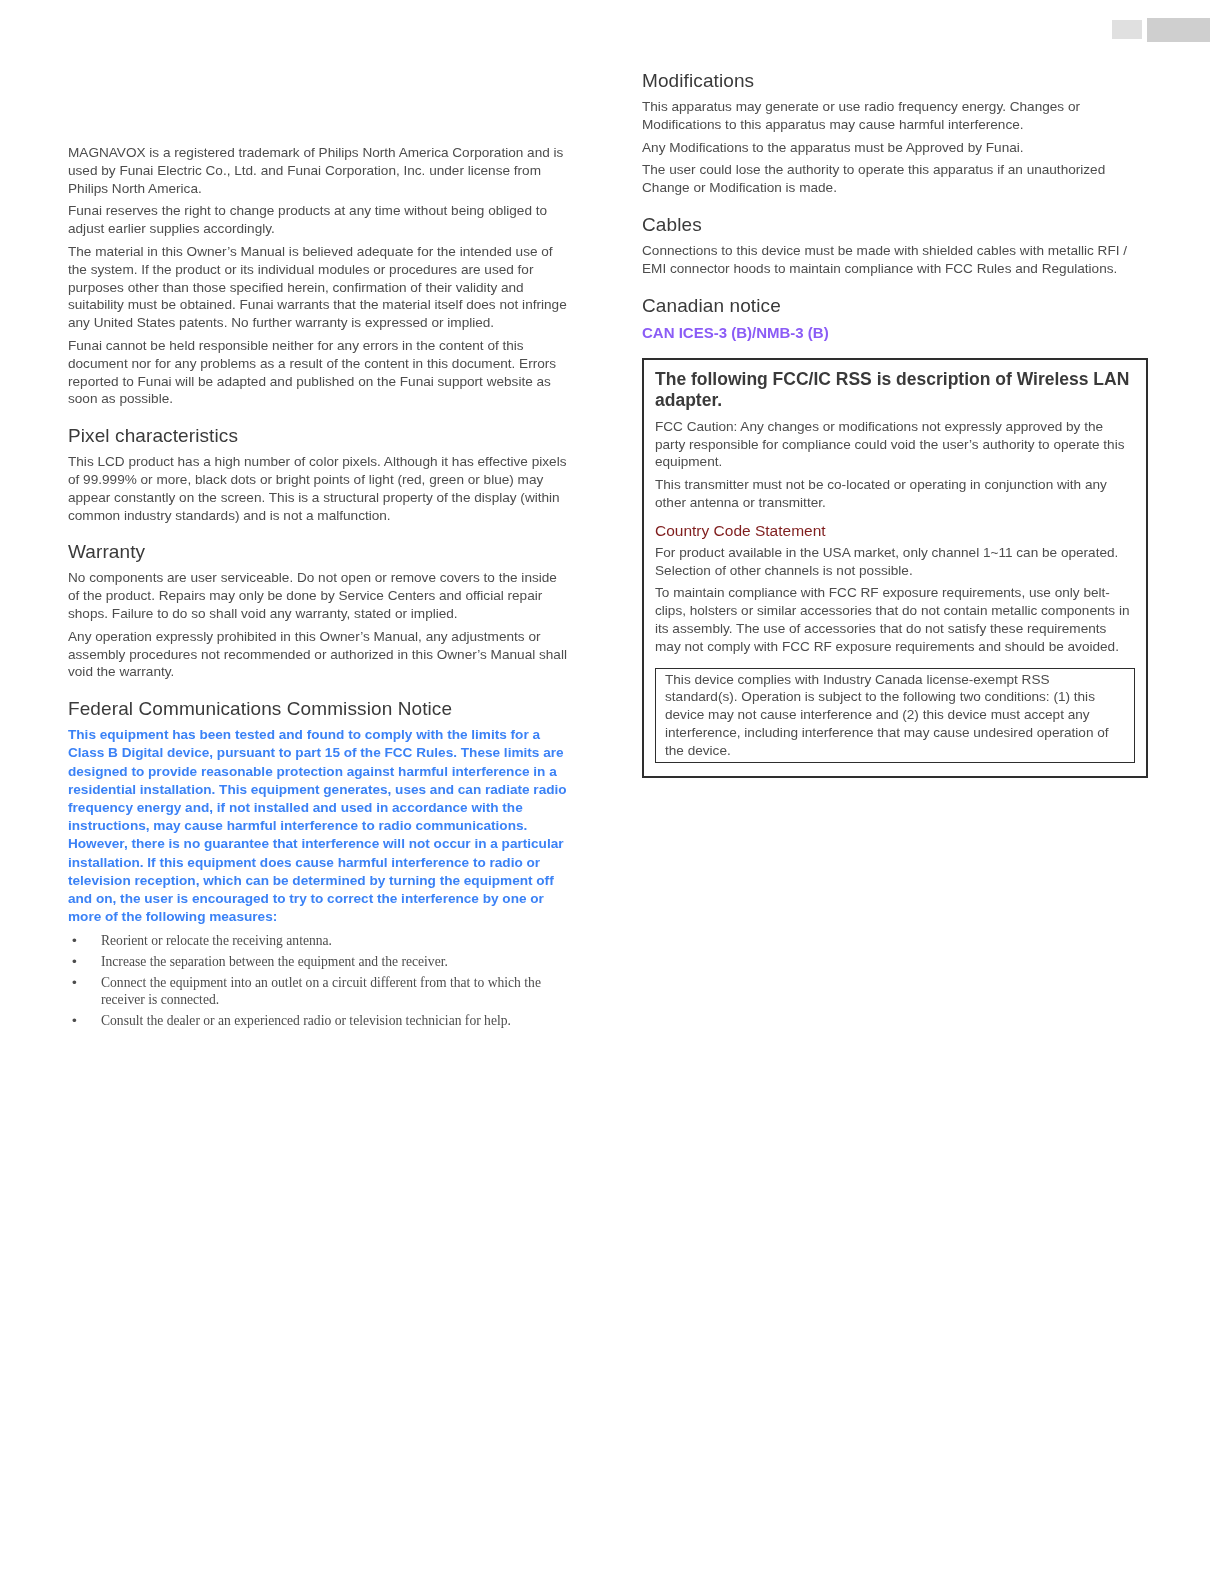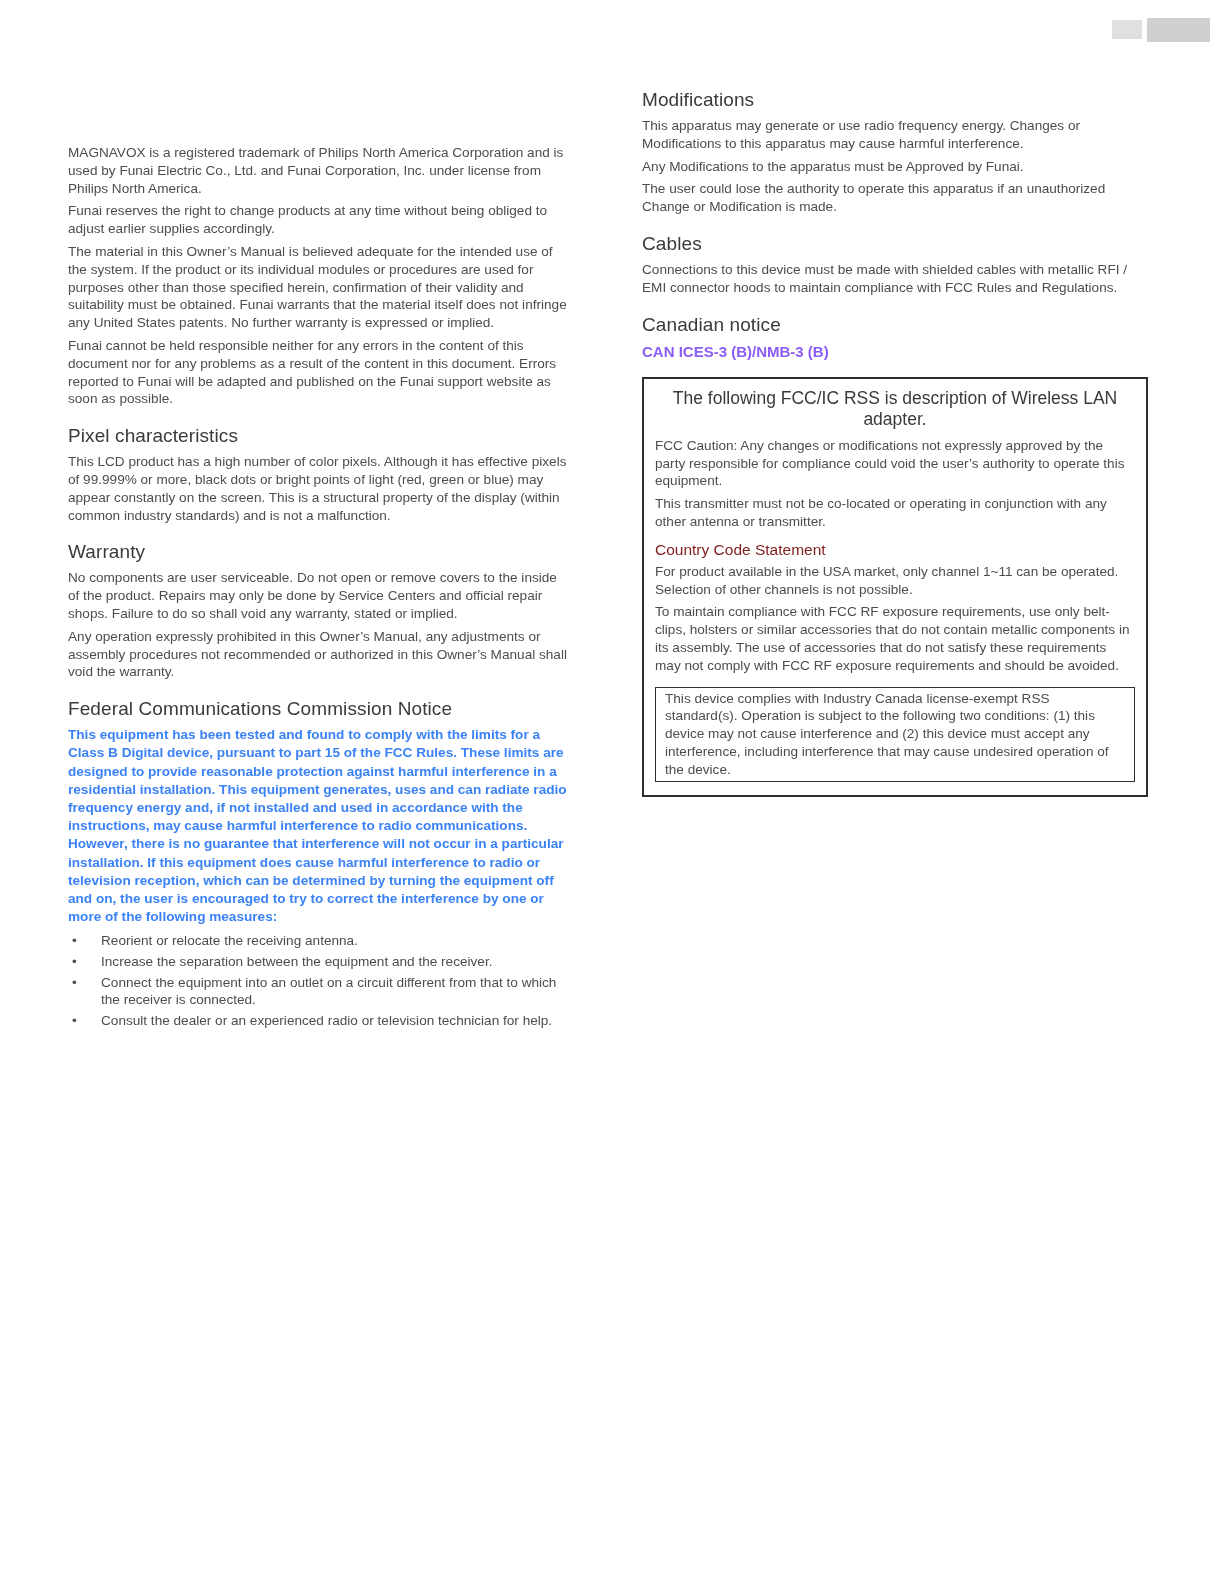--- a/index.html
+++ b/index.html
@@ -24,21 +24,21 @@
     width: 30px; height: 19px; background: #e0e0e0;
   }
   .hdr-block-dark {
     position: absolute; top: 18px; left: 1147px;
     width: 63px; height: 24px; background: #cfcfcf;
   }
   .col-left {
     position: absolute; left: 68px; top: 144px; width: 502px;
   }
   .col-right {
-    position: absolute; left: 642px; top: 70px; width: 506px; margin-top: 19px;
+    position: absolute; left: 642px; top: 70px; width: 506px;
   }
   p.body {
     font-size: 13.6px;
     line-height: 1.31;
     color: #4d4d4d;
     margin-bottom: 5px;
   }
   h2.section-heading {
     font-size: 19px;
     font-weight: 400;
@@ -61,39 +61,38 @@
     line-height: 1.3;
     color: #4d4d4d;
     margin-bottom: 3px;
   }
   .bullet-item .bullet-glyph {
     width: 33px;
     flex: 0 0 33px;
     padding-left: 4px;
     color: #4d4d4d;
   }
-  .bullet-item .bullet-text { flex: 1; }
+  .bullet-item .bullet-text { flex: 1; font-family: Liberation Serif, serif; }
   p.bold-line {
     font-size: 15px;
     line-height: 1.3;
     font-weight: bold;
     color: #8b5cf6;
   }
   .fcc-box {
     border: 2px solid #2e2e2e;
     margin-top: 16px;
     padding: 9px 11px 13px 11px;
   }
   .fcc-box-title {
     font-size: 17.5px;
-    font-weight: 400;
+    font-weight: 700;
     line-height: 1.22;
     color: #3a3a3a;
     margin-bottom: 6px;
-    text-align: center;
   }
   .country-heading {
     font-size: 15.5px;
     font-weight: 400;
     color: #7f1d1d;
     margin: 10px 0 4px 0;
   }
   .inner-box {
     border: 1.5px solid #2e2e2e;
     margin-top: 12px;

